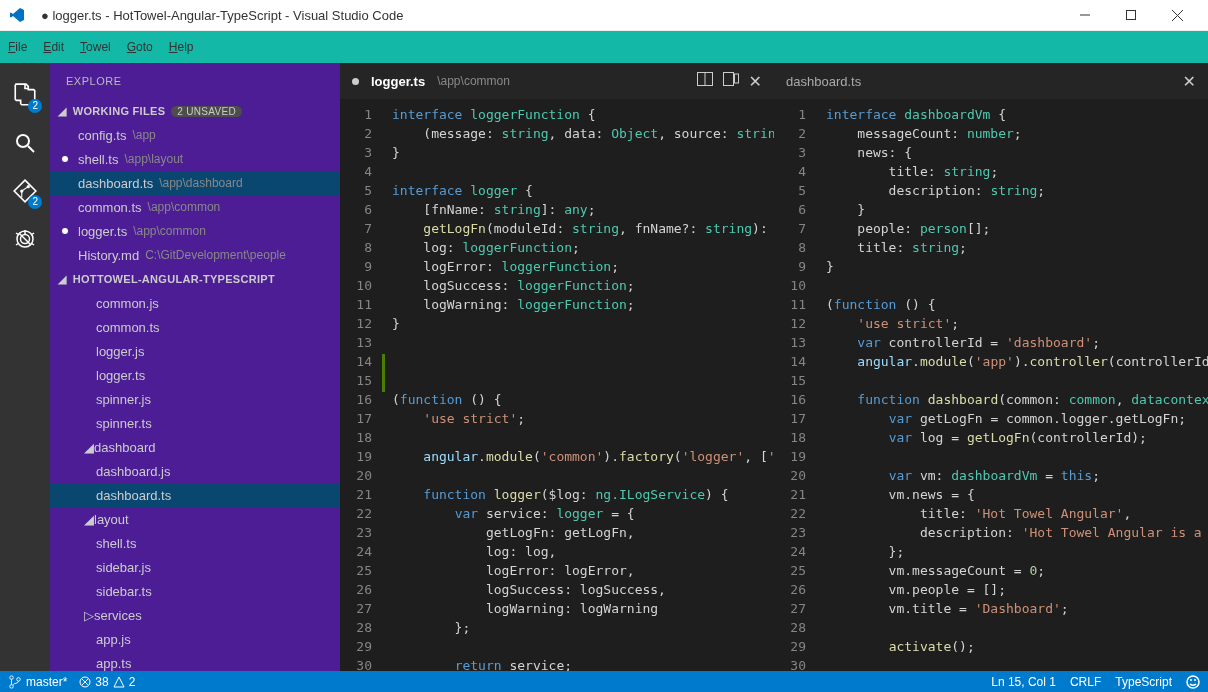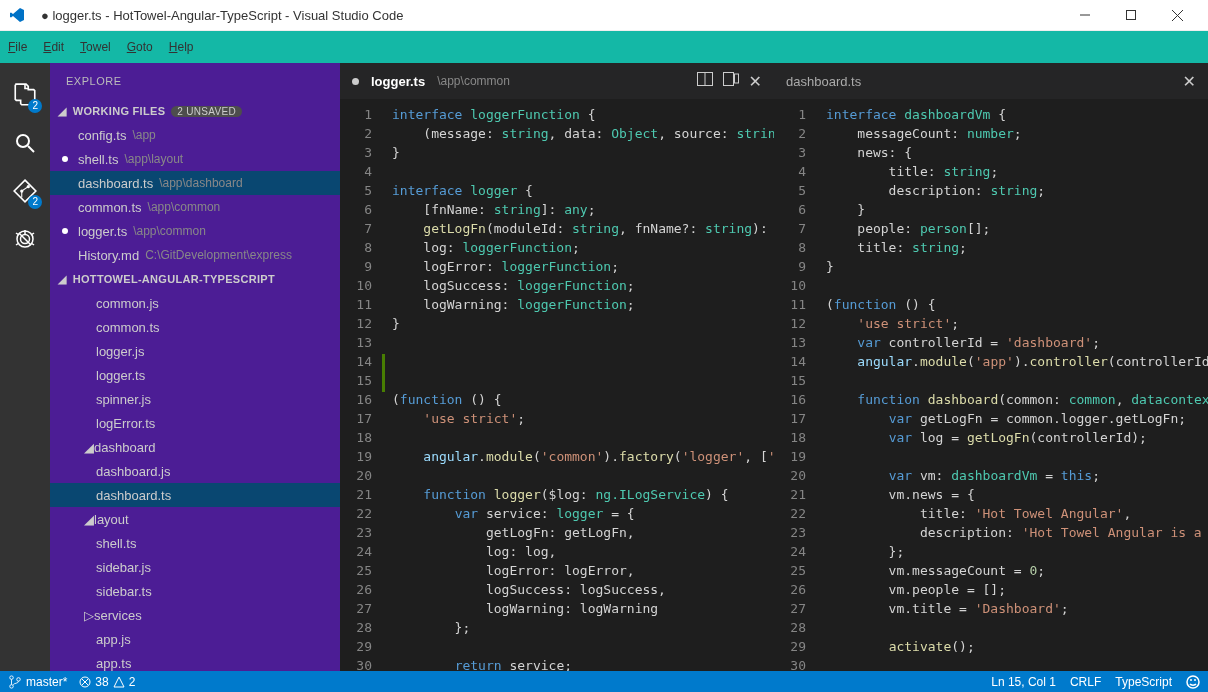--- a/index.html
+++ b/index.html
@@ -162,21 +162,21 @@
           <span class="path"> \app\common</span>
         </div>
         <div class="file-line">
           <span class="dirty"></span>
           <span>logger.ts</span>
           <span class="path"> \app\common</span>
         </div>
         <div class="file-line">
           <span style="width: 10px;"></span>
           <span>History.md</span>
-          <span class="path"> C:\GitDevelopment\express</span>
+          <span class="path"> C:\GitDevelopment\people</span>
         </div>
       </div>
     <div class="section-header">
       <span>◢</span>
       <span>HOTTOWEL-ANGULAR-TYPESCRIPT</span>
     </div>
     <div id="file-tree" class="tree">
         <div class="tree-item sub2">
           <span>common.js</span>
         </div>
@@ -186,21 +186,21 @@
         <div class="tree-item sub2">
           <span>logger.js</span>
         </div>
         <div class="tree-item sub2">
           <span>logger.ts</span>
         </div>
         <div class="tree-item sub2">
           <span>spinner.js</span>
         </div>
         <div class="tree-item sub2">
-          <span>logError.ts</span>
+          <span>spinner.ts</span>
         </div>
         <div class="tree-item sub1">
           <span class="arrow">◢</span>
           <span> dashboard</span>
         </div>
         <div class="tree-item sub2">
           <span>dashboard.js</span>
         </div>
         <div class="tree-item sub2 sel">
           <span>dashboard.ts</span>

